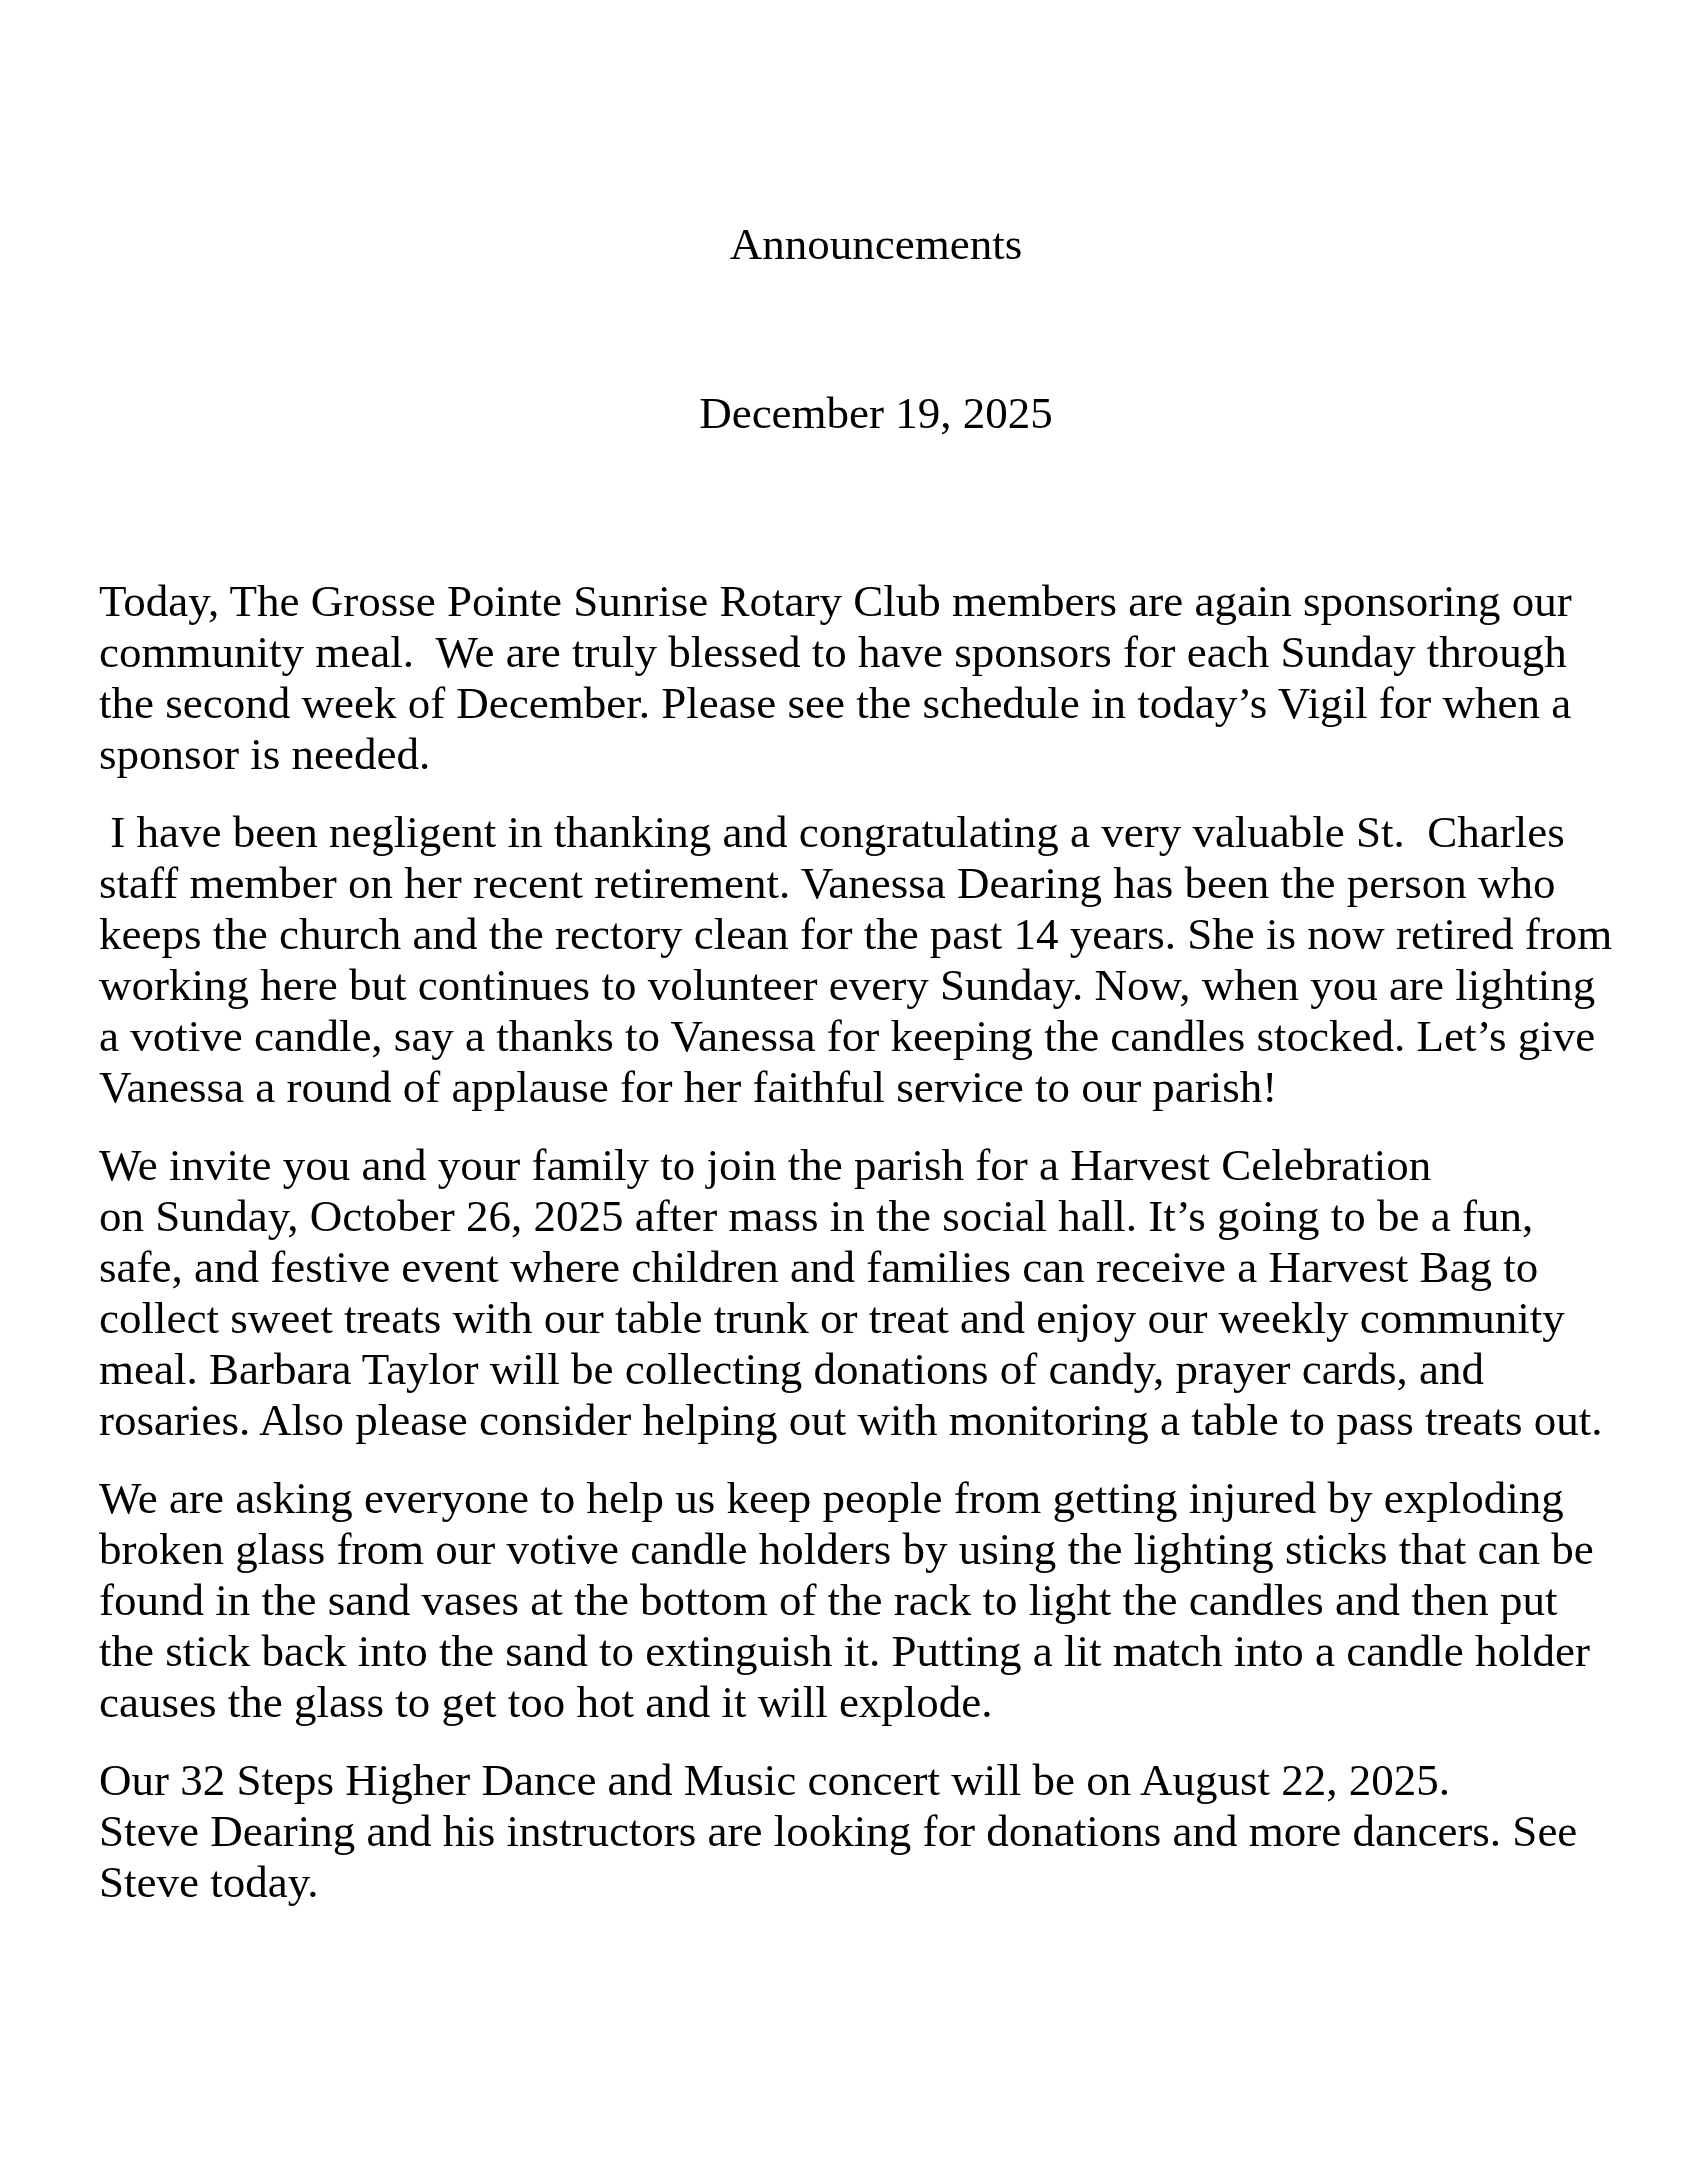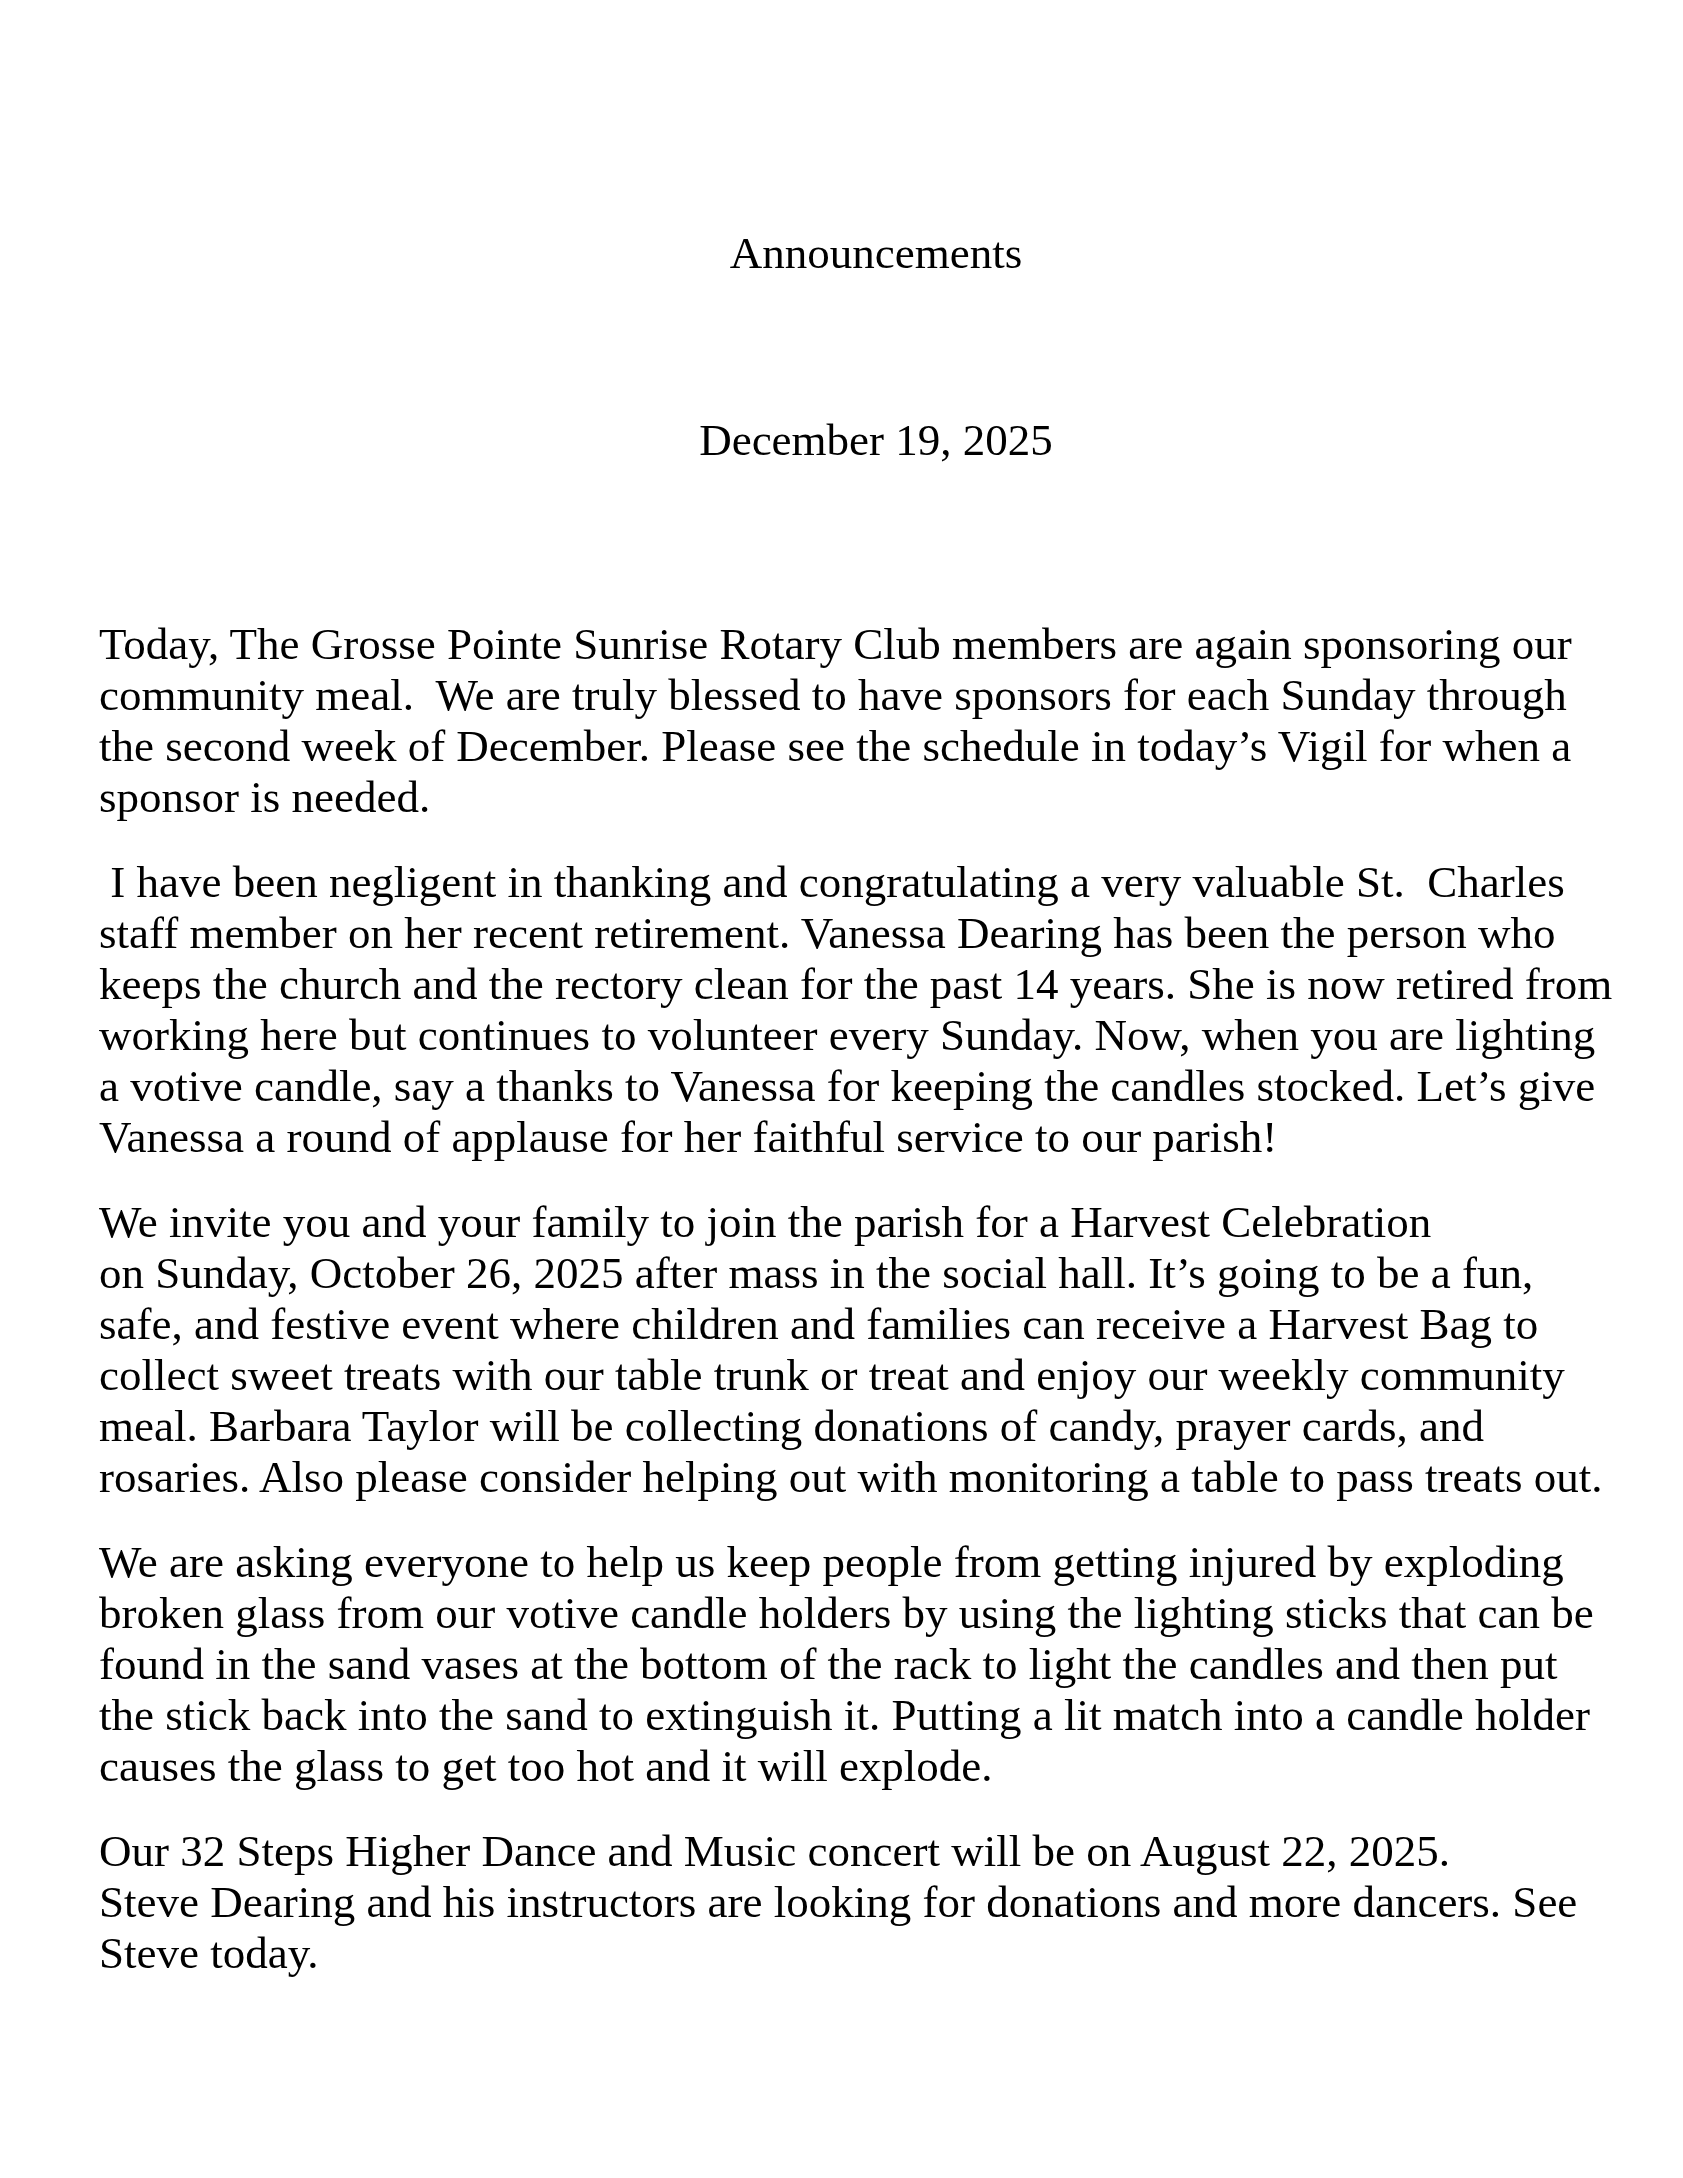--- a/index.html
+++ b/index.html
@@ -22,24 +22,24 @@
   }
   .doc-header {
     text-align: center;
     padding-left: 69px; 
     white-space: pre;
   }
   .doc-title, .doc-date {
     font-weight: normal;
     font-size: 45px;
     line-height: 51px;
-    margin: 17px;
+    margin: 8px;
   }
   .doc-body p {
-    margin: 34px 0 0 0;
+    margin: 27px 0 0 0;
     white-space: pre; 
   }
 </style>
 </head>
 <body>
 
 <div class="page">
   <header class="doc-header">
     <div class="doc-title">Announcements</div>
     <div class="doc-date">December 19, 2025</div>

